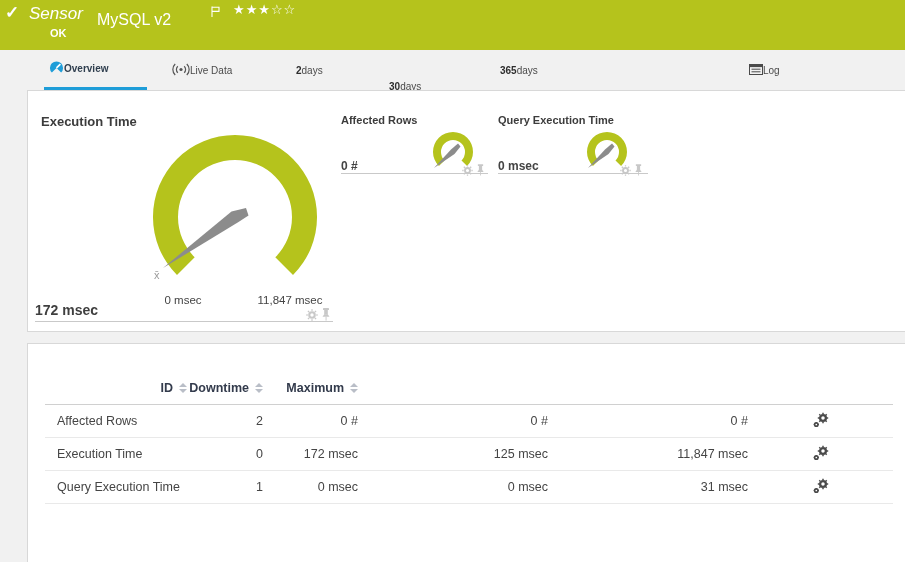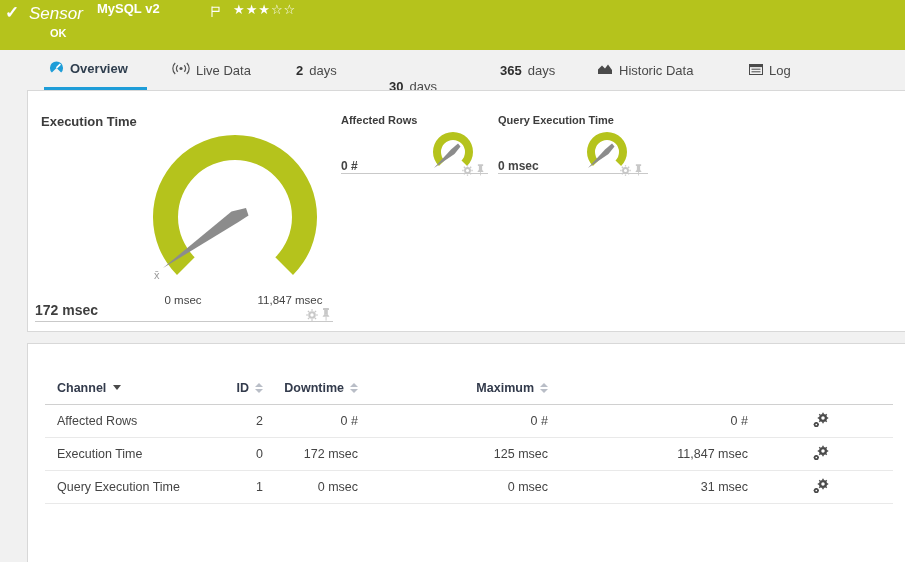--- a/index.html
+++ b/index.html
@@ -10,29 +10,29 @@
     overflow:hidden;
     position:relative;
   }
   
   .sensor-header {
     position:relative; width:100%; height:50px;
     background:#b5c31c; color:#fff;
   }
   .check { position:absolute; left:5px; top:2px; font-size:17px; font-weight:700; }
   .kind  { position:absolute; left:29px; top:4px; font-size:17px; font-style:italic; }
-  .sensor-name { position:absolute; left:97px; top:1px; font-size:13px; font-weight:700; }
+  .sensor-name { position:absolute; left:97px; top:11px; font-size:16px; font-weight:400; }
   .flag-icon { position:absolute; left:211px; top:4px; }
   .stars { position:absolute; left:233px; top:2px; font-size:13px; letter-spacing:1px; }
   .status-ok { position:absolute; left:50px; top:27px; font-size:11px; font-weight:700; }
 
   
   .tabstrip { position:relative; width:100%; height:40px; background:#f1f1f1; }
-  .tab { position:absolute; top:0; height:40px; display:flex; align-items:center; gap:6px;
-         font-size:13px; color:#4a4a4a; cursor:pointer; }
+  .tab { position:absolute; top:0; height:40px; display:flex; align-items:center; 
+         font-size:10px; color:#4a4a4a; cursor:pointer; }
   .tab .num { font-weight:700; color:#2e2e2e; }
   .tab-overview { left:44px; width:103px; border-bottom:3px solid #1e9dd8;
                   color:#2f3e4e; font-weight:700; padding-left:5px; }
   .tab-livedata { left:172px; }
   .tab-2days    { left:296px; }
   .tab-30days   { left:389px;margin-top:16px; }
   .tab-365days  { left:500px; }
   .tab-historic { left:597px; }
   .tab-log      { left:749px; }
   .tab-settings { left:829px; }
@@ -138,28 +138,20 @@
     <span>days</span>
   </div>
   <div class="tab tab-30days">
     <span class="num">30</span>
     <span>days</span>
   </div>
   <div class="tab tab-365days">
     <span class="num">365</span>
     <span>days</span>
   </div>
-  <div class="tab tab-historic">
-    <span>
-      <svg width="16" height="12" viewBox="0 0 16 12">
-        <path d="M1,11 L1,6.5 L5,2.5 L8,5.5 L11,1.5 L15,7 L15,11 Z" fill="#4a4a4a"></path>
-      </svg>
-    </span>
-    <span>Historic Data</span>
-  </div>
   <div class="tab tab-log">
     <span>
       <svg width="14" height="11" viewBox="0 0 14 11">
         <rect x="0.5" y="0.5" width="13" height="10" fill="none" stroke="#4a4a4a"></rect>
         <rect x="0.5" y="0.5" width="13" height="2.6" fill="#4a4a4a"></rect>
         <line x1="2.5" y1="5.2" x2="11.5" y2="5.2" stroke="#4a4a4a"></line>
         <line x1="2.5" y1="7.8" x2="11.5" y2="7.8" stroke="#4a4a4a"></line>
       </svg>
     </span>
     <span>Log</span>
@@ -249,24 +241,20 @@
           <rect x="4.6" y="8.8" width="0.9" height="3.8"></rect>
       </svg>
     </span>
   </div>
 </div>
 
 <div class="panel panel-table">
   <div class="tbl">
 
     <div class="thead">
-      <div class="hcell">
-        <span>Channel</span>
-        <span class="caret-down"></span>
-      </div>
       <div class="hcell right">
         <span>ID</span>
         <span class="sorter">
             <span class="up"></span>
             <span class="dn"></span>
           </span>
       </div>
       <div class="hcell right">
         <span>Downtime</span>
         <span class="sorter">

